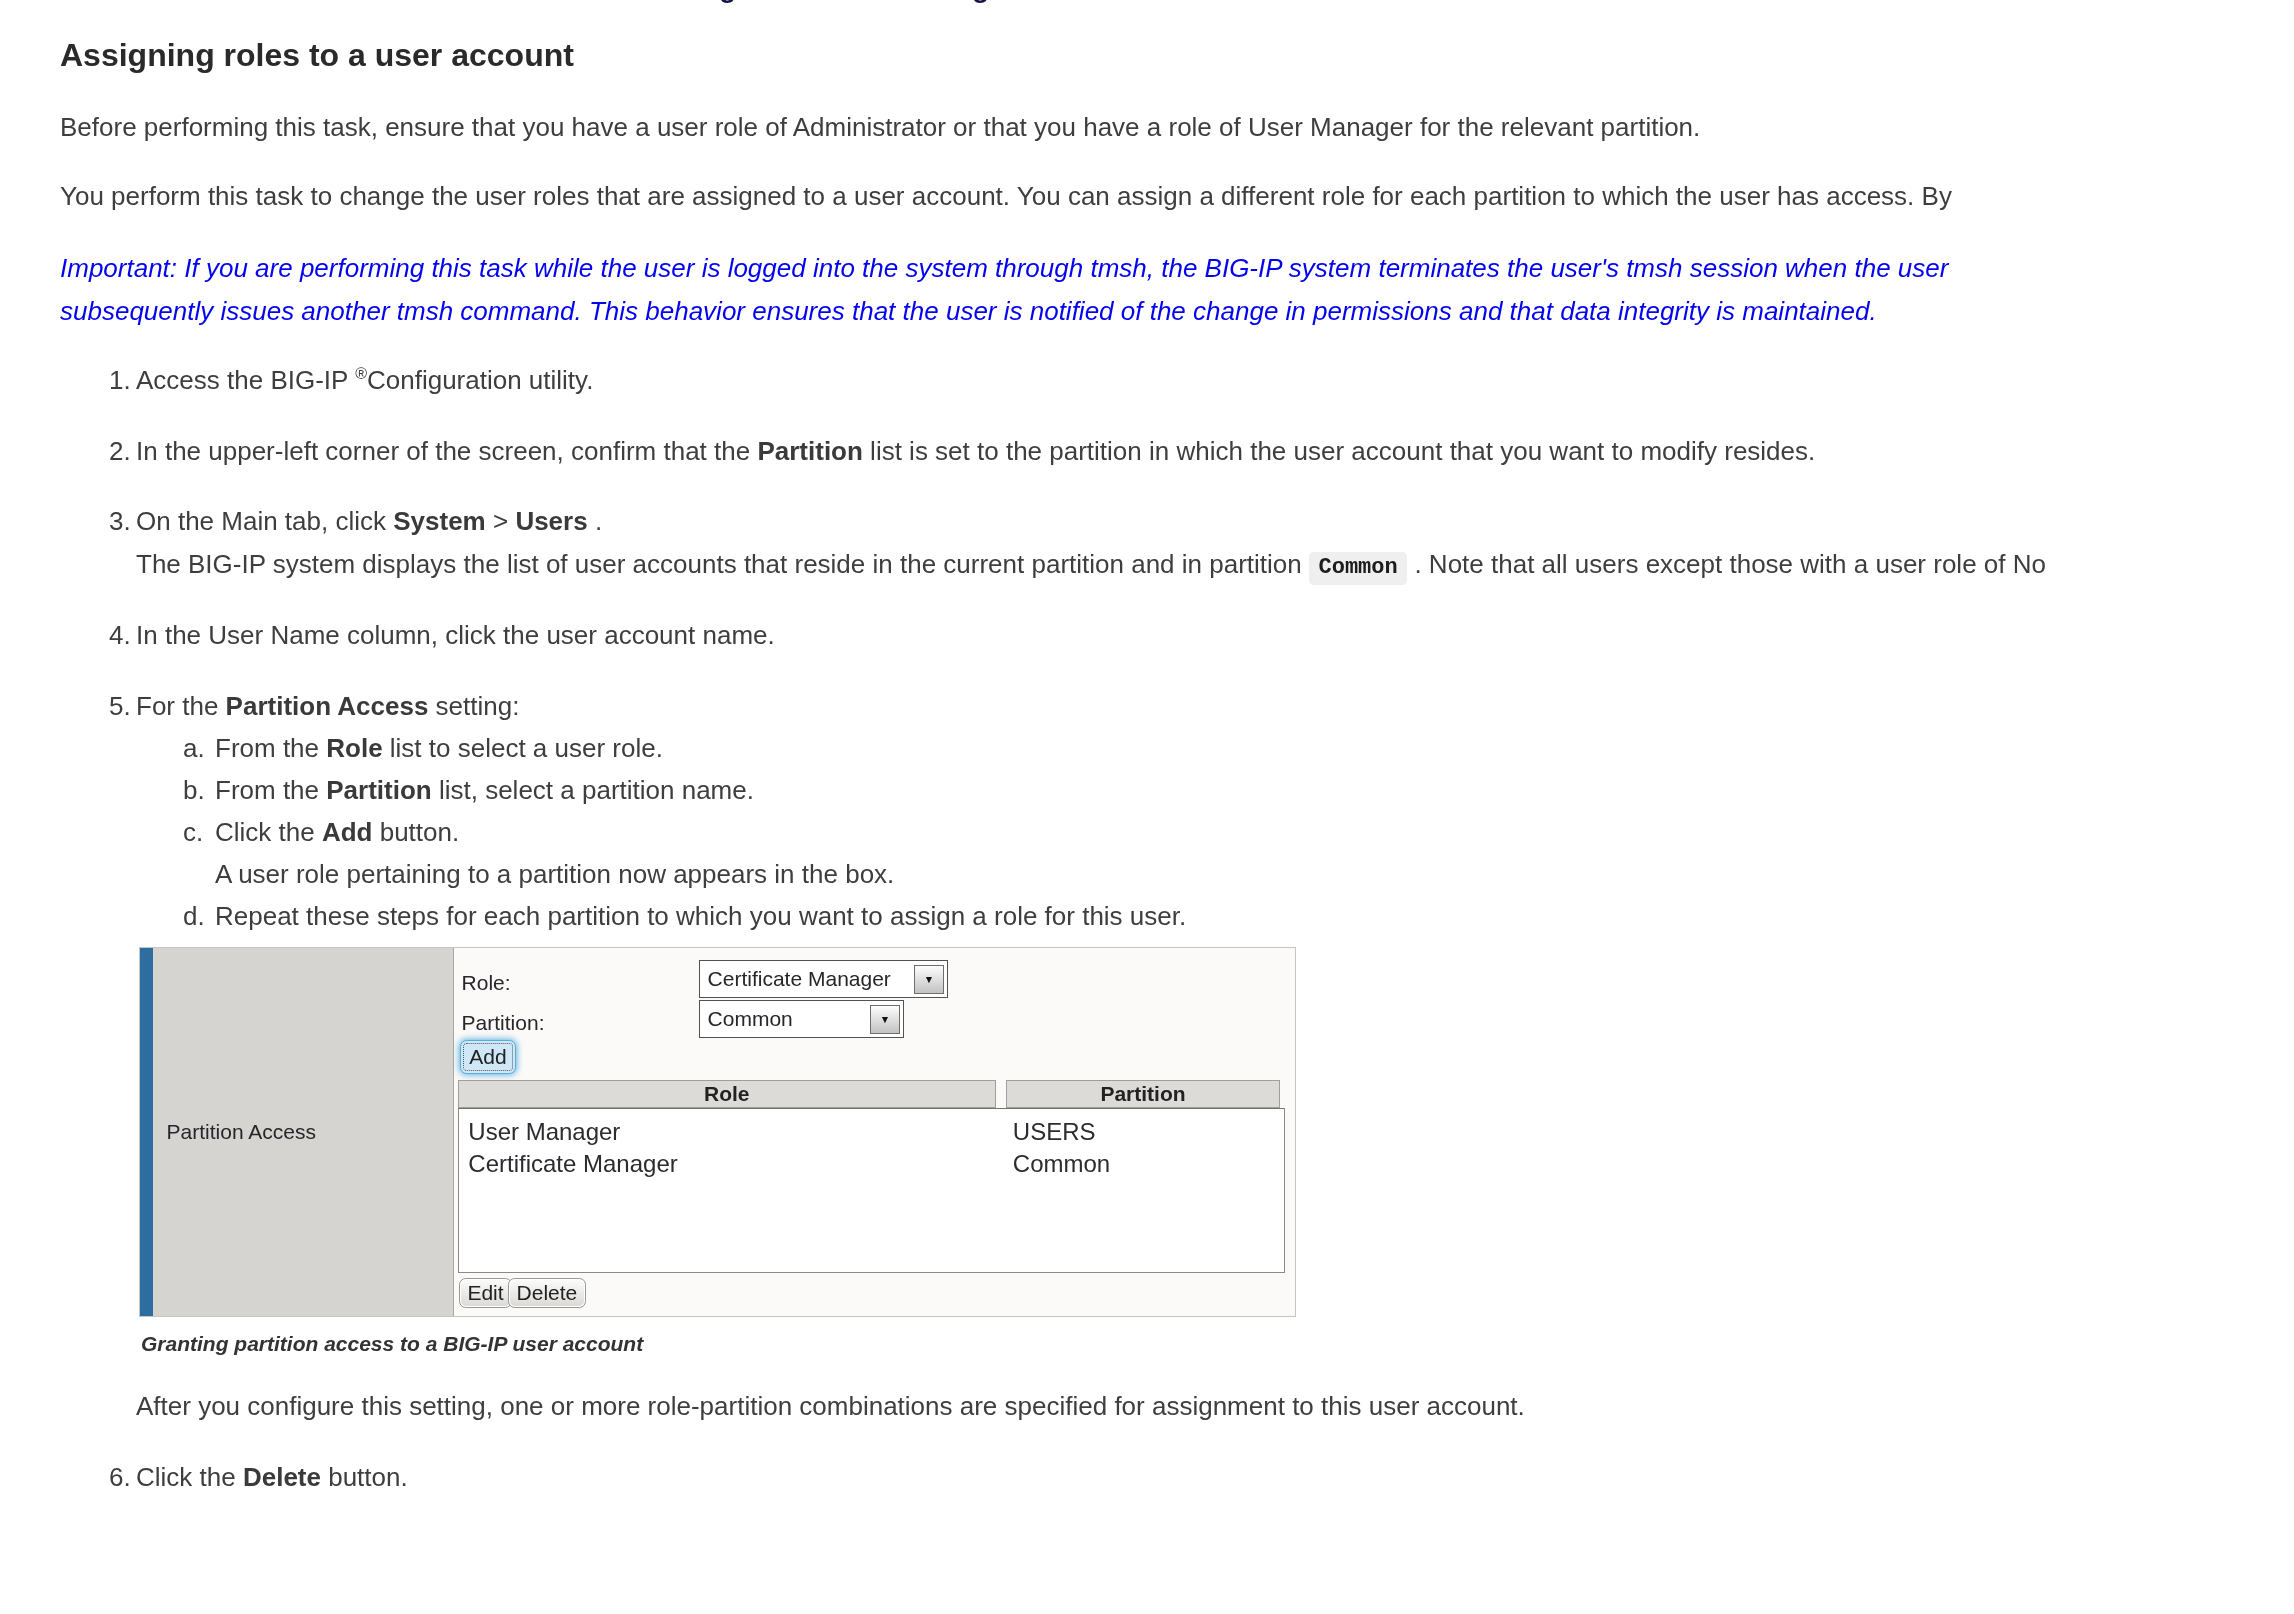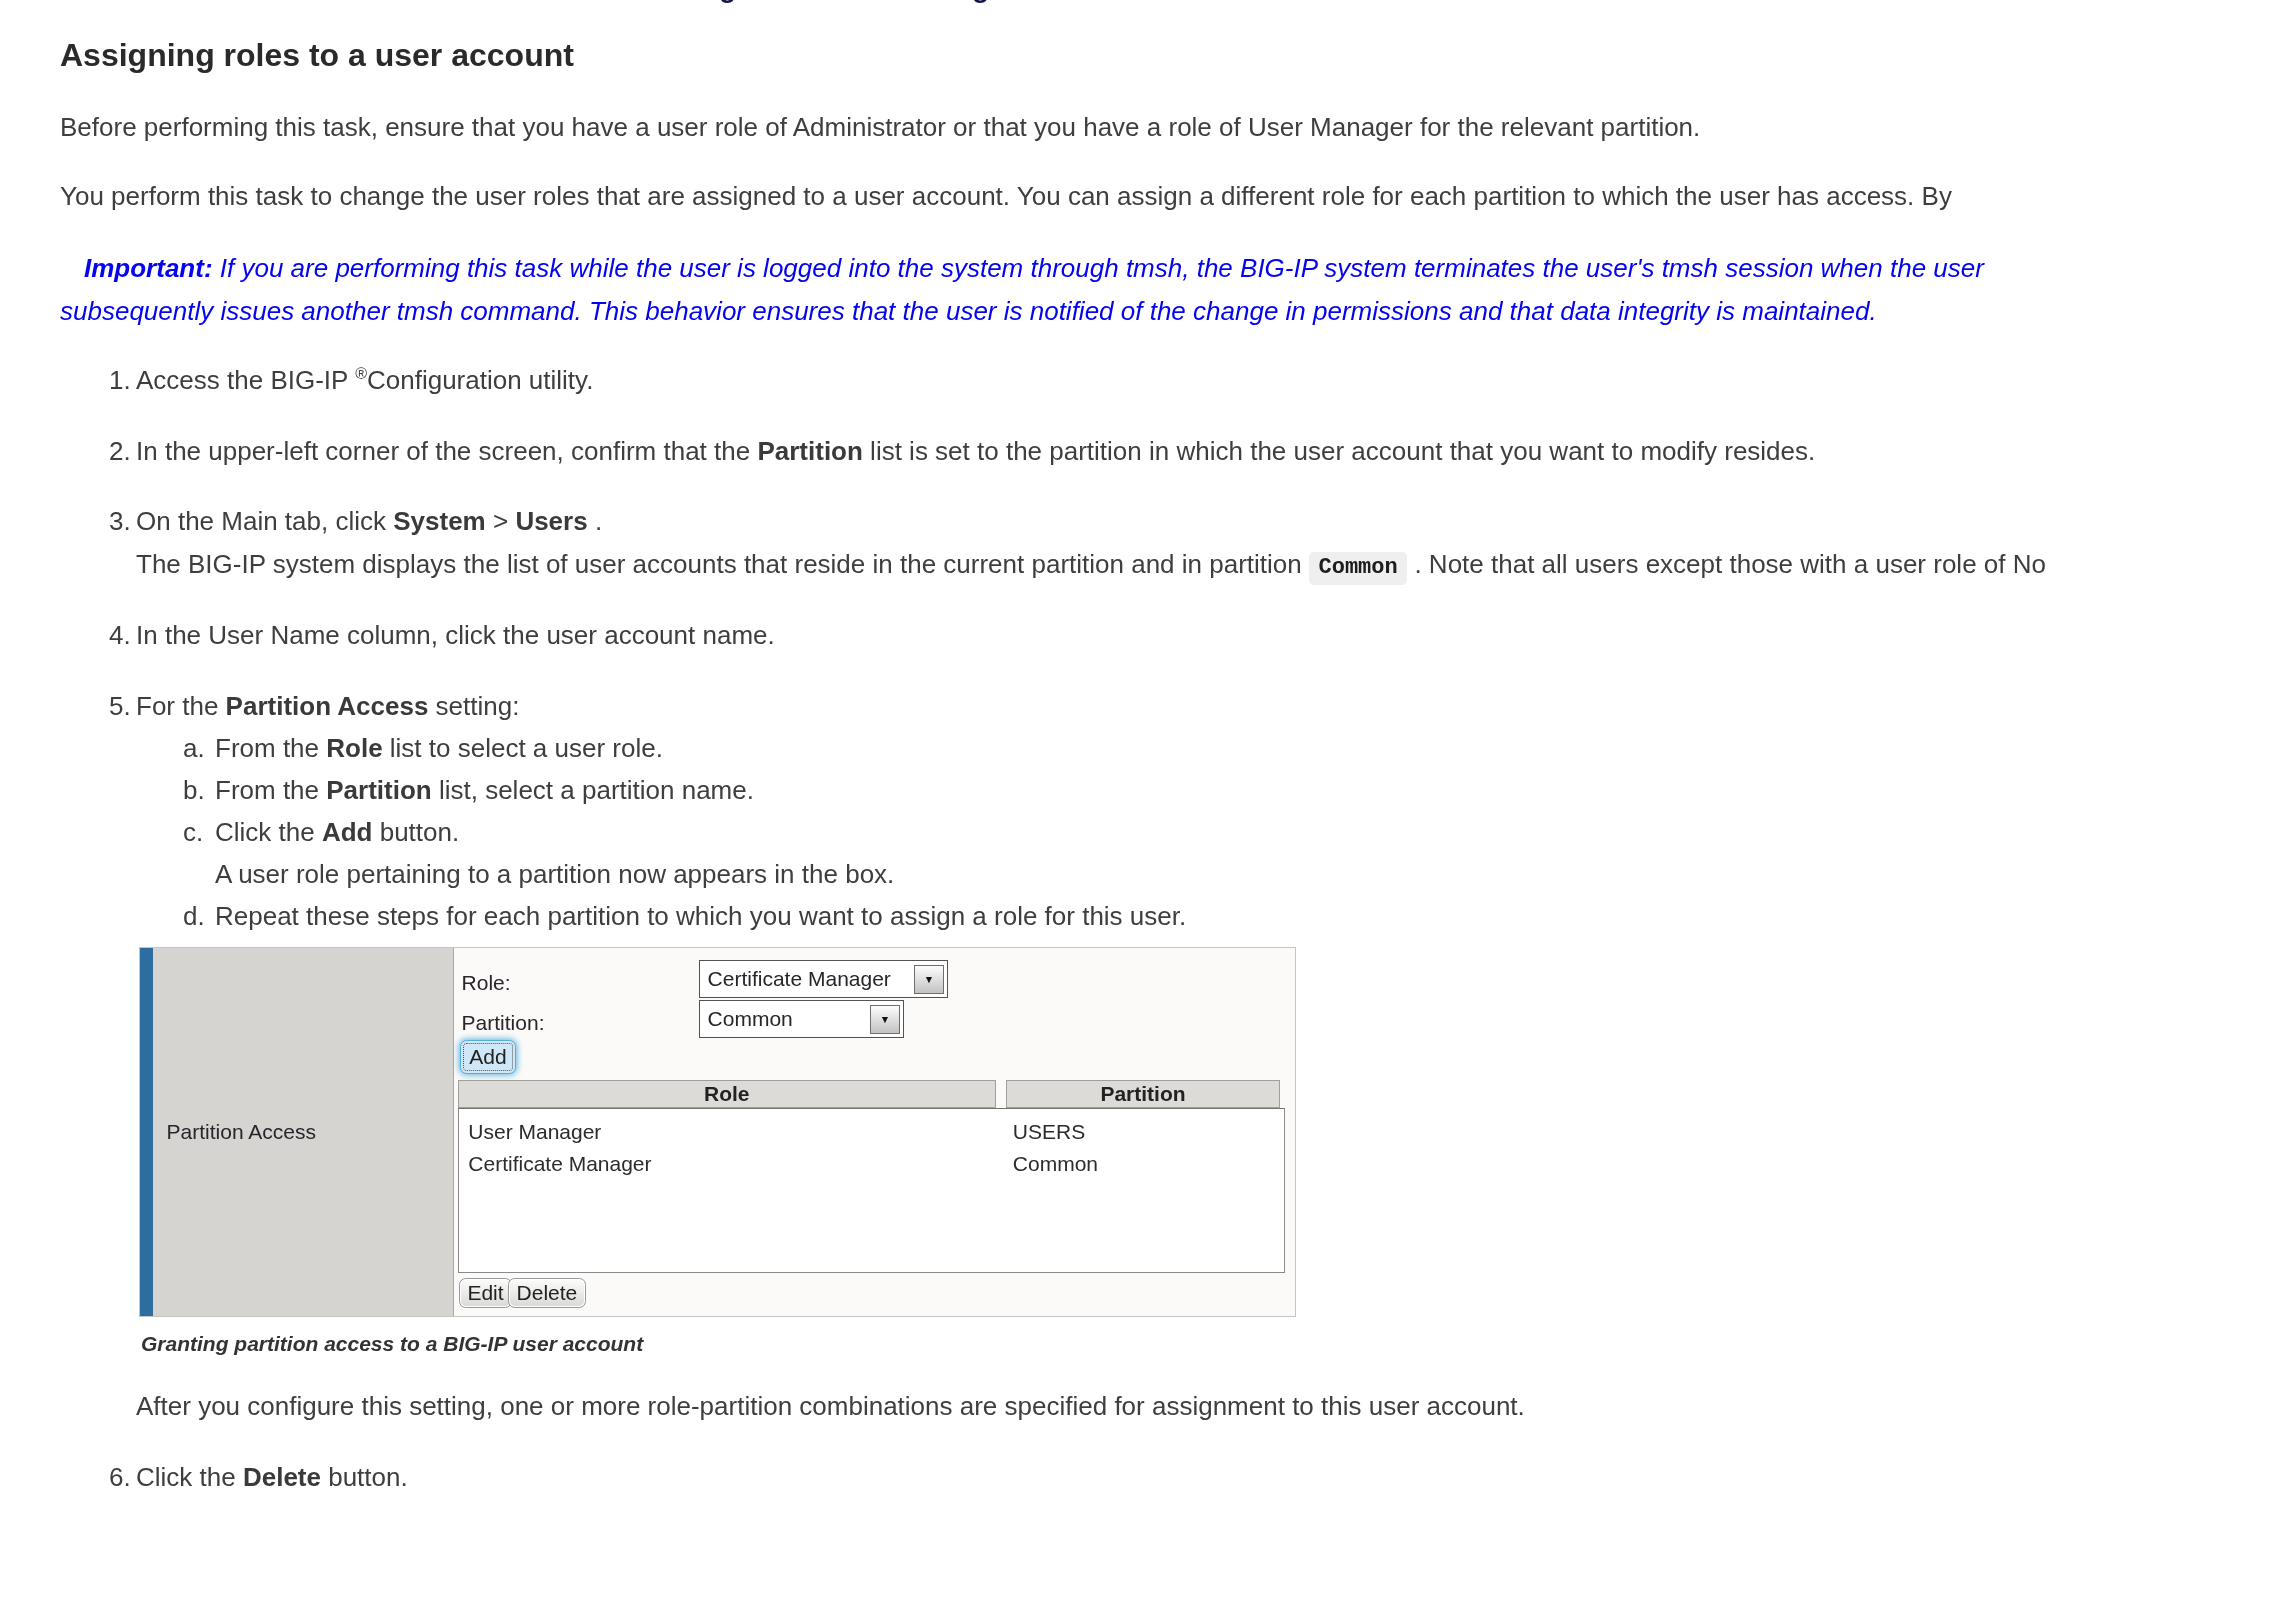--- a/index.html
+++ b/index.html
@@ -9,21 +9,21 @@
   }
   .top-clip{position:absolute;top:0;left:0;width:2294px;height:9.5px;overflow:hidden;}
   .frag{position:absolute;top:-29.5px;font-weight:bold;font-size:28.5px;color:#14144a;}
   .frag1{left:719px;} .frag2{left:972px;}
 
   .doc{padding:40px 67px 0 60px;}
   .heading{font-size:32px;line-height:30px;font-weight:bold;color:#2a2a2a;margin:0;}
   .para{margin:36px 0 0 0;line-height:42px;}
   .para2{margin-top:27px;}
   .important{margin-top:30px;line-height:43px;color:#0404ee;font-style:italic;}
-  .important .label{font-weight:bold;margin-left:24px;}
+  .important .label{font-weight:normal;}
   .b{font-weight:bold;color:#3a3a3a;}
   sup.reg{font-size:16px;vertical-align:super;line-height:0;}
 
   .step{position:relative;padding-left:76px;line-height:42px;}
   .step .num{position:absolute;left:49px;top:0;}
   .mt27{margin-top:26px;} .mt28{margin-top:27px;} .mt30{margin-top:28.5px;} .mt31{margin-top:29.5px;}
   .detail{padding-left:76px;line-height:45px;}
   .sub{position:relative;padding-left:155px;line-height:42px;}
   .sub .letter{position:absolute;left:123px;top:0;}
   .note{padding-left:155px;line-height:42px;}
@@ -54,21 +54,21 @@
   .btn-add{position:absolute;left:5.7px;top:92px;height:32px;padding:0 8.6px;
        background:#cfe7f6;border:1.9px solid #56aede;border-radius:6.7px;
        box-shadow:0 0 6.7px 1px rgba(86,174,222,0.95);font-size:21px;color:#222;
        display:flex;align-items:center;outline:1px dotted #555;outline-offset:-4.8px;}
   .hdr{position:absolute;top:132px;height:27.6px;background:#dddbd7;border:1px solid #a0a09a;
        box-sizing:border-box;display:flex;align-items:center;justify-content:center;
        font-weight:bold;font-size:21px;color:#222;}
   .hdr-role{left:3.8px;width:538px;} .hdr-part{left:552px;width:274px;}
   .listbox{position:absolute;left:3.8px;top:160px;width:827px;height:165px;background:#fff;
        border:1px solid #8a8a86;border-top:1.9px solid #74746e;box-sizing:border-box;padding-top:6.7px;}
-  .lrow{position:relative;height:32px;line-height:32px;font-size:21px;color:#2b2b30;}
+  .lrow{position:relative;height:32px;line-height:32px;font-size:24px;color:#2b2b30;}
   .c-role{position:absolute;left:9.5px;} .c-part{position:absolute;left:554px;}
   .btn-std{position:absolute;top:330px;height:30px;border:1.9px solid #98989a;border-radius:6.7px;
        background:linear-gradient(#fcfcfc,#d9d9d5);font-size:21px;color:#222;
        display:flex;align-items:center;padding:0 7.6px;box-shadow:inset 0 0 0 1px #ffffff;box-sizing:border-box;}
   .btn-edit{left:4.8px;} .btn-delete{left:54px;}
 
   .caption{margin:14.3px 0 0 81px;font-size:21px;line-height:25px;font-weight:bold;
        font-style:italic;color:#333;}
   .after{margin:28.5px 0 0 0;padding-left:76px;line-height:42px;}
 </style>

